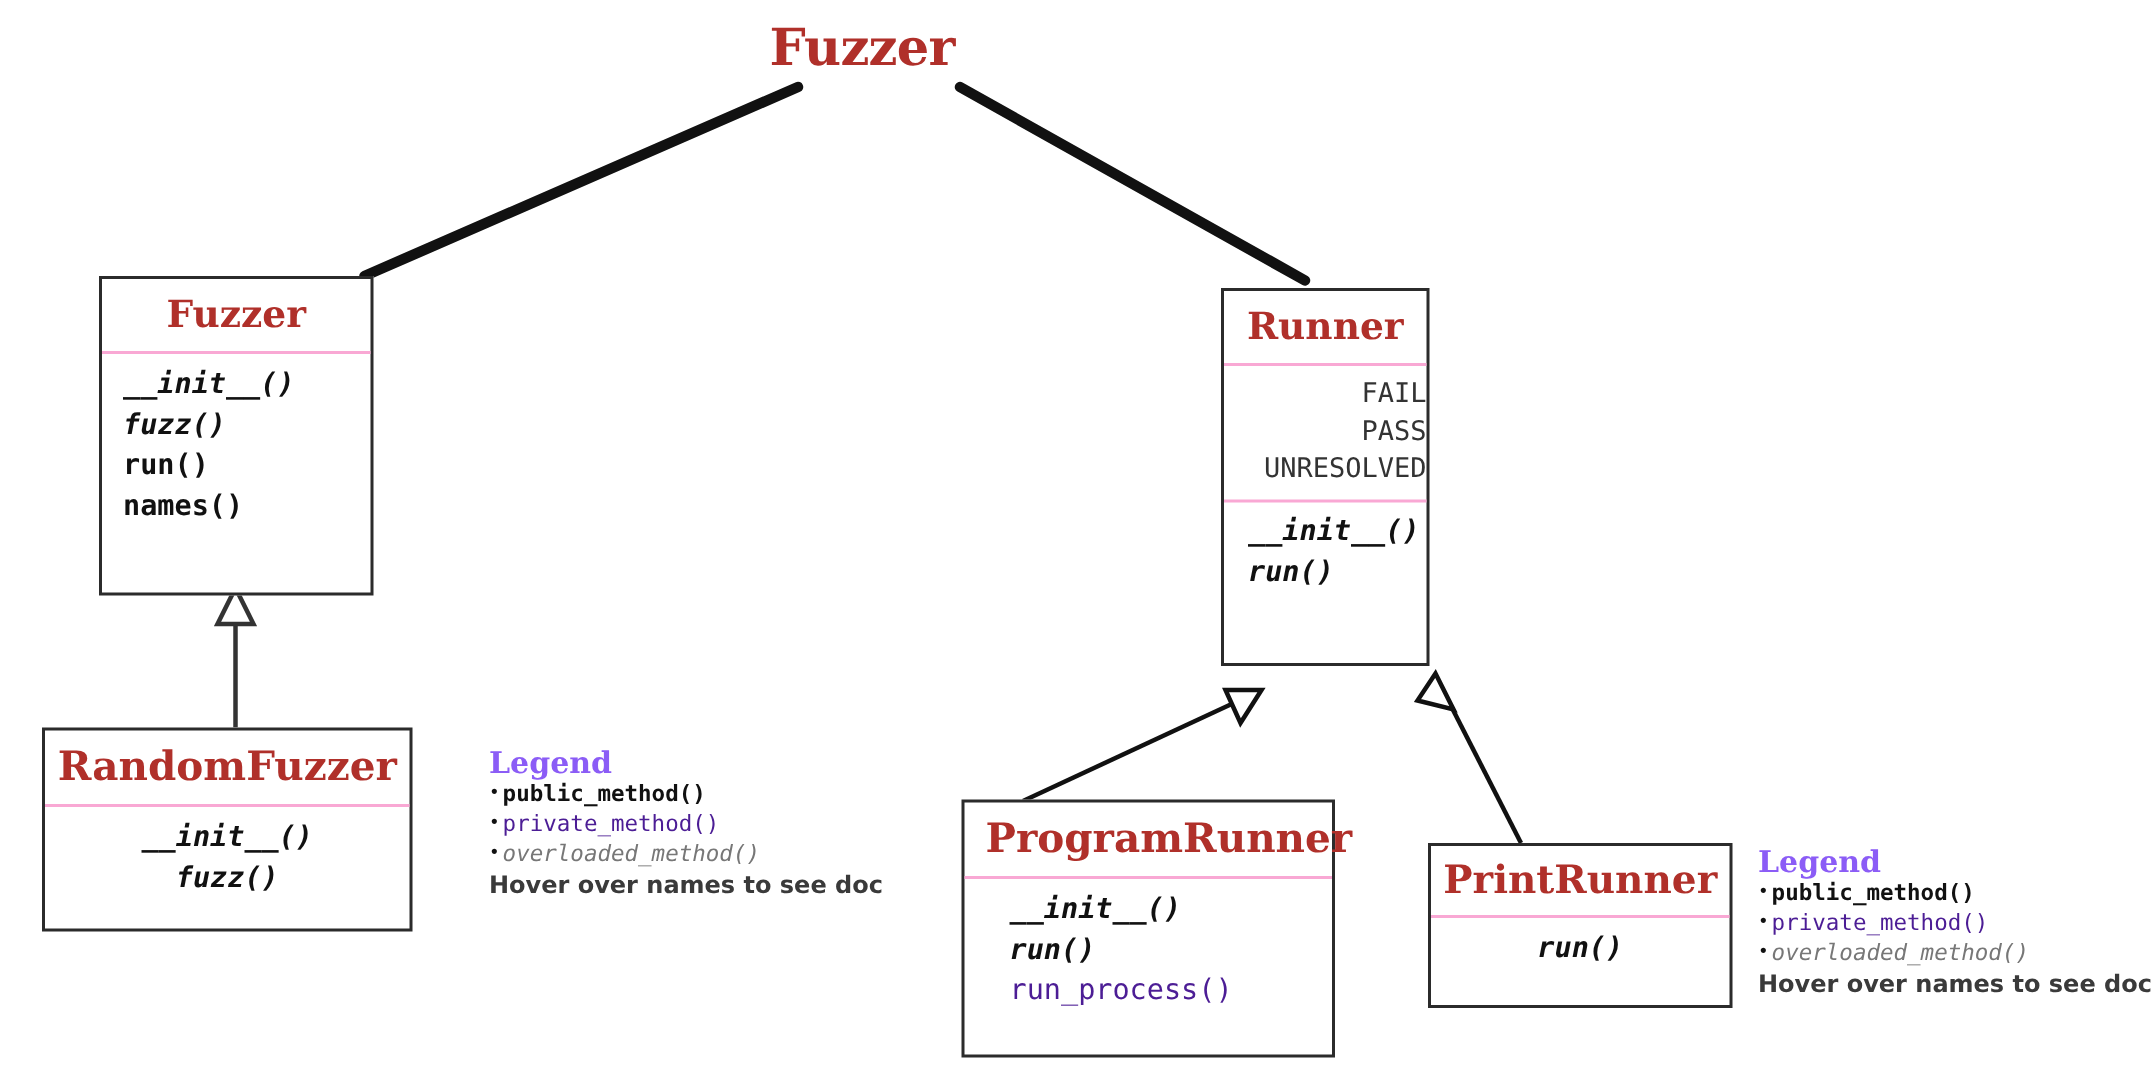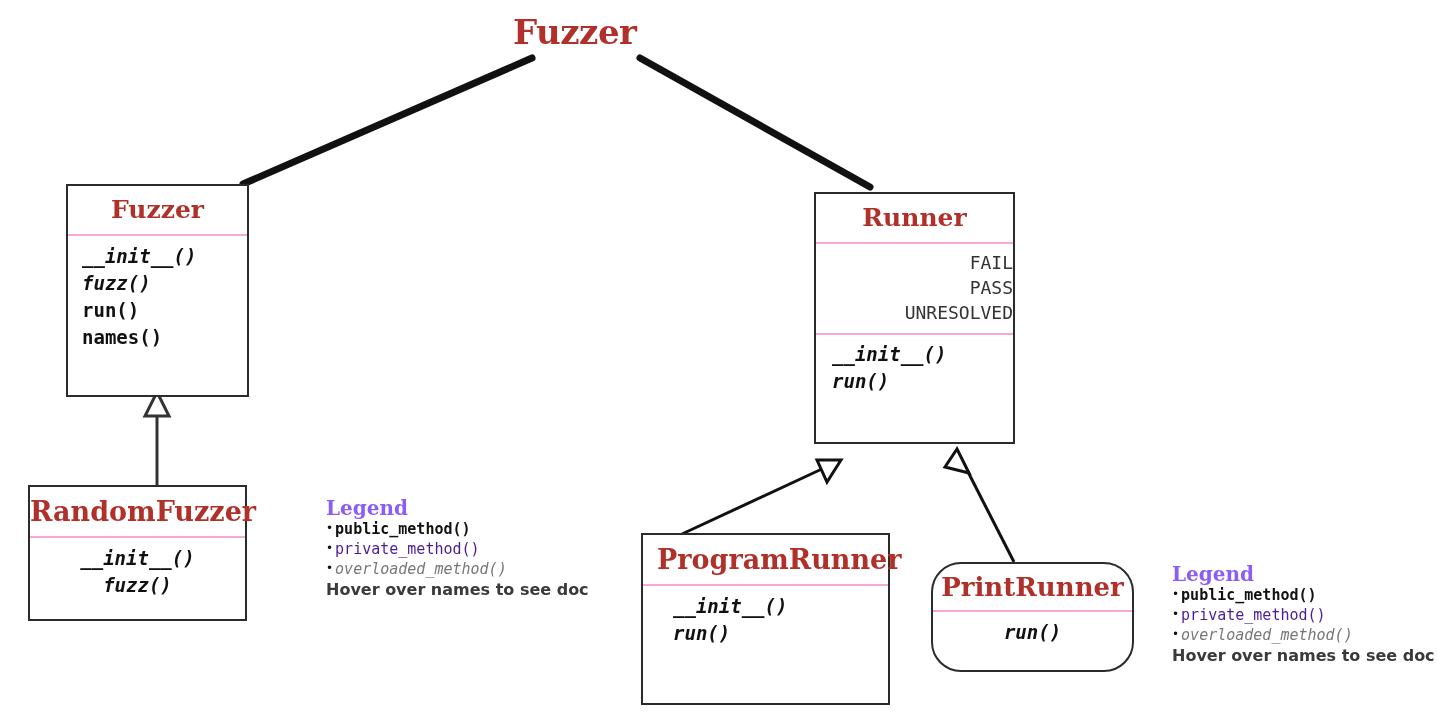--- a/index.html
+++ b/index.html
@@ -155,50 +155,51 @@
   <div class="class-box" style="left:66px; top:184px; width:183px; height:213px;">
     <div class="class-title" style="font-size:25px; padding:11px 0 12px 0;">Fuzzer</div>
     <div class="class-section members align-left" style="padding:7px 0 8px 14px;">
       <div class="member m-overloaded">__init__()</div>
       <div class="member m-overloaded">fuzz()</div>
       <div class="member m-public">run()</div>
       <div class="member m-public">names()</div>
     </div>
   </div>
 
-  <div class="class-box" style="left:28px; top:485px; width:219px; height:136px;">
+  <div class="class-box" style="left:28px; top:485px; width:247px; height:136px;">
     <div class="class-title" style="font-size:27px; padding:11px 0 11px 0;">RandomFuzzer</div>
     <div class="class-section members align-center" style="padding:7px 0 8px 0;">
       <div class="member m-overloaded">__init__()</div>
       <div class="member m-overloaded">fuzz()</div>
     </div>
   </div>
 
-  <div class="class-box" style="left:814px; top:192px; width:201px; height:252px;">
+  <div class="class-box" style="left:814px; top:192px; width:139px; height:252px;">
     <div class="class-title" style="font-size:25px; padding:11px 0 12px 0;">Runner</div>
     <div class="class-section attrs align-left" style="padding:7px 0 8px 16px;">
       <div class="attr">FAIL</div>
       <div class="attr">PASS</div>
       <div class="attr">UNRESOLVED</div>
     </div>
     <div class="class-section members align-left" style="padding:6px 0 7px 16px;">
       <div class="member m-overloaded">__init__()</div>
       <div class="member m-overloaded">run()</div>
     </div>
   </div>
 
   <div class="class-box" style="left:641px; top:533px; width:249px; height:172px;">
     <div class="class-title" style="font-size:27px; padding:11px 0 11px 14px;">ProgramRunner</div>
     <div class="class-section members align-left" style="padding:7px 0 8px 30px;">
       <div class="member m-overloaded">__init__()</div>
       <div class="member m-overloaded">run()</div>
-    </div>
-  </div>
-
-  <div class="class-box" style="left:931px; top:562px; width:203px; height:110px;border-radius:30px;">
+      <div class="member m-private">run_process()</div>
+    </div>
+  </div>
+
+  <div class="class-box" style="left:952px; top:562px; width:203px; height:110px;">
     <div class="class-title" style="font-size:26px; padding:10px 0 10px 0;">PrintRunner</div>
     <div class="class-section members align-center" style="padding:7px 0 8px 0;">
       <div class="member m-overloaded">run()</div>
     </div>
   </div>
 
   <div class="legend" style="left:326px; top:497px;">
     <div class="legend-title">Legend</div>
     <div class="legend-row">
       <span class="legend-bullet">•</span><span class="m-public">public_method()</span>

